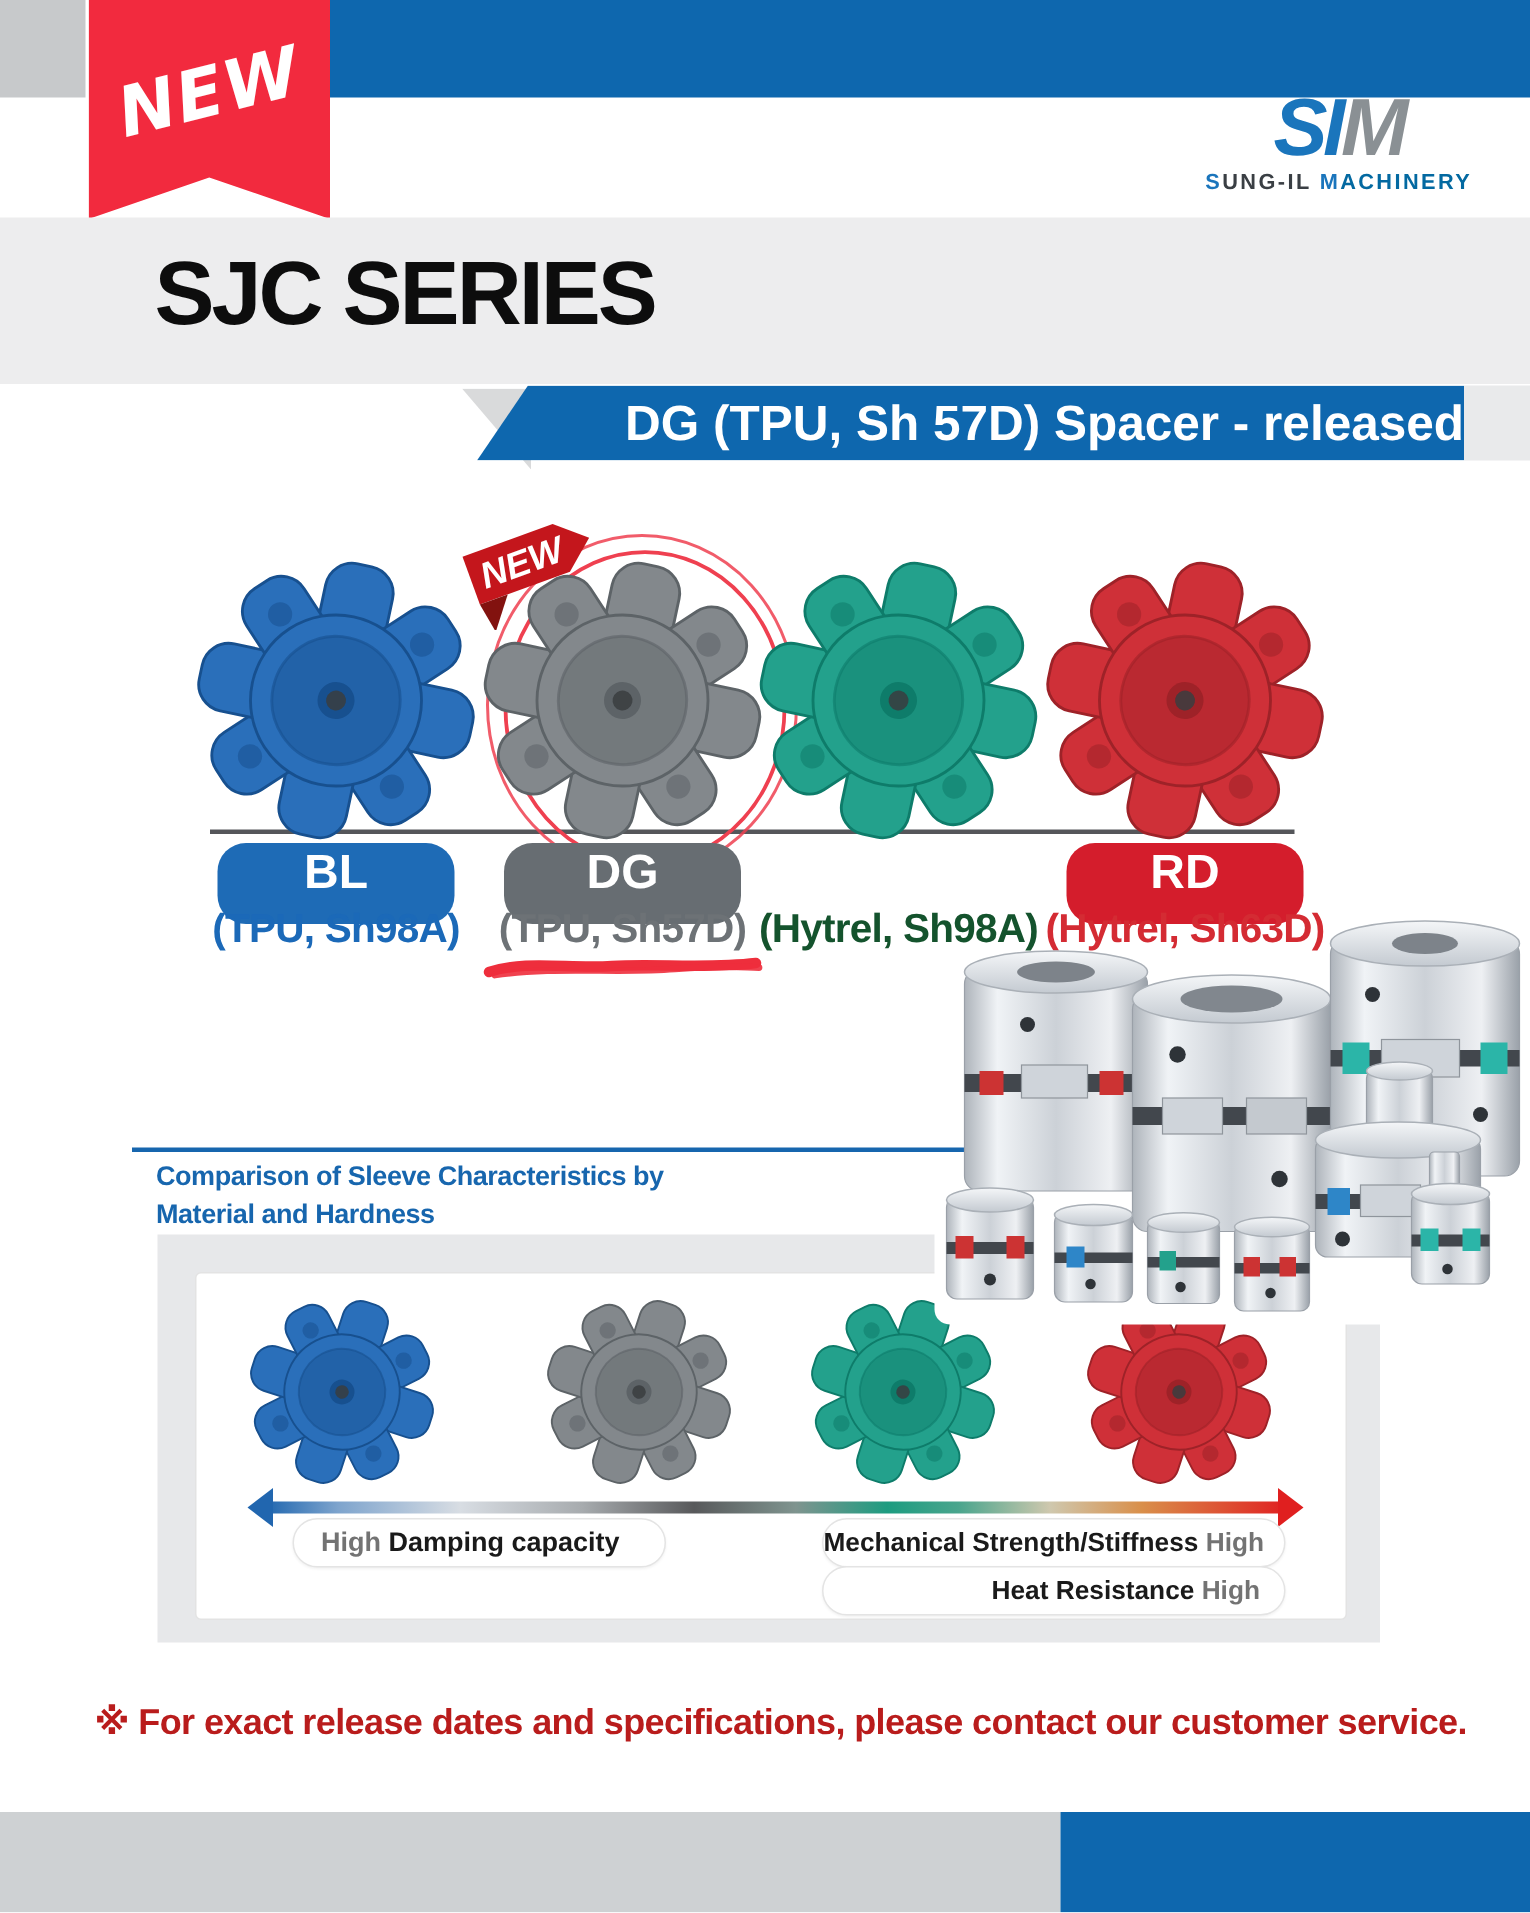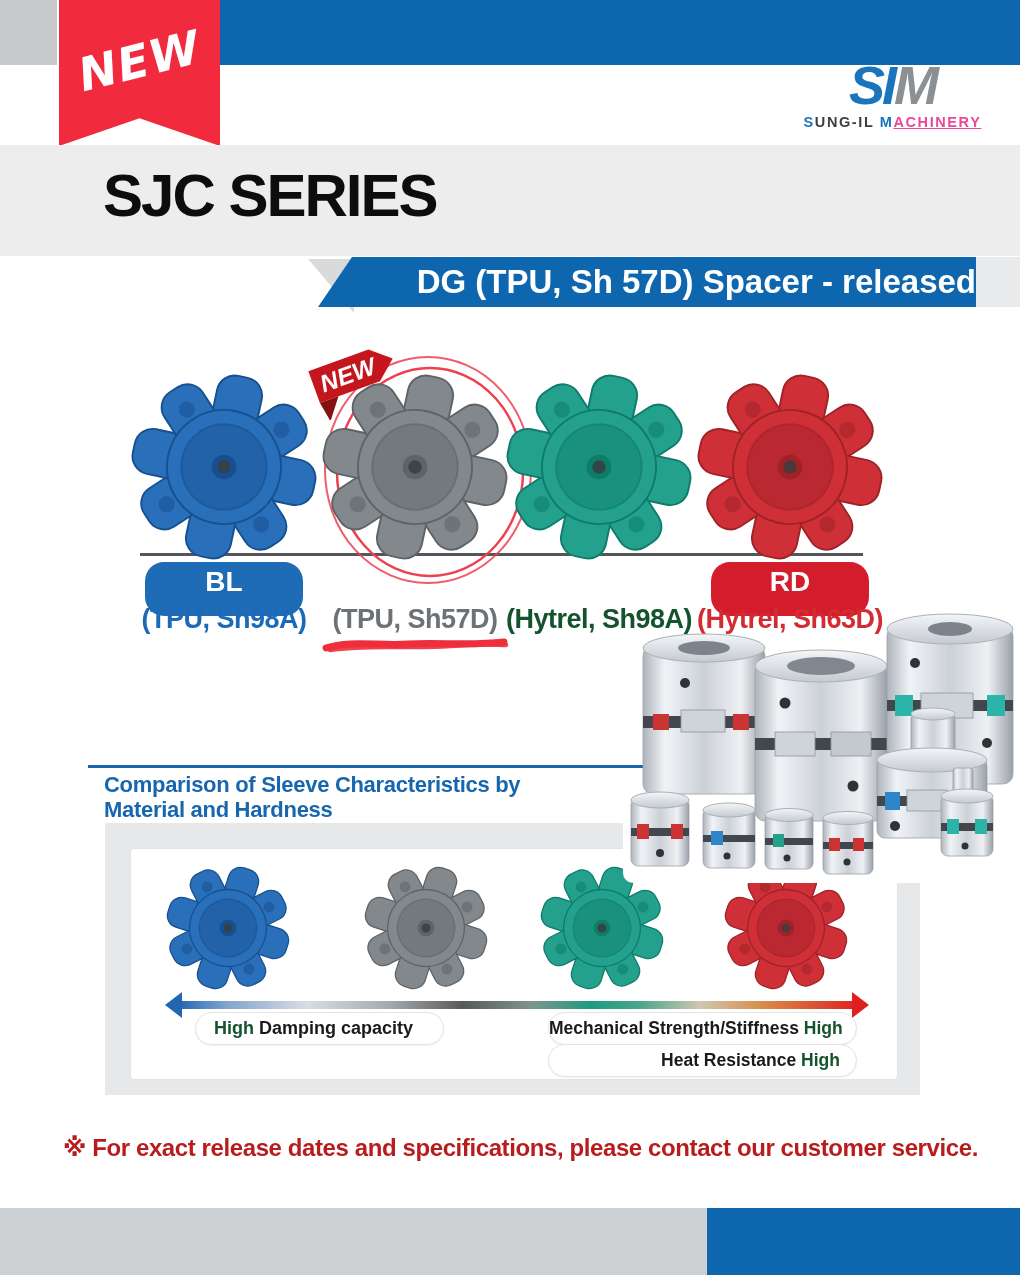--- a/index.html
+++ b/index.html
@@ -35,70 +35,70 @@
     color:#fff;font-size:33px;font-weight:bold;line-height:50px;text-align:right;
     padding-left:0;
   }
   #banner-right-stub{left:976px;top:257px;width:44px;height:50px;background:#e9eaeb;}
   
   #separator-line{left:140px;top:553px;width:723px;height:3px;background:#55565a;}
   .product-col{position:absolute;top:372px;width:190px;height:290px;}
   .spider-wrap{position:absolute;left:0;top:0;width:190px;height:190px;}
   .code-pill{
     position:absolute;left:16px;top:190px;width:158px;height:54px;border-radius:19px;
-    color:#fff;font-size:28px;font-weight:bold;text-align:center;line-height:39px;
+    color:#fff;font-size:32px;font-weight:bold;text-align:center;line-height:39px;
   }
   .spec-text{
     position:absolute;left:-15px;top:232px;width:220px;text-align:center;
     font-size:27px;font-weight:bold;letter-spacing:-0.5px;white-space:nowrap;
   }
   .badge-new{position:absolute;left:-14px;top:-46px;width:94px;height:94px;}
   .circles-overlay{position:absolute;left:-10px;top:-22px;width:240px;height:240px;pointer-events:none;}
   .scribble{position:absolute;left:0px;top:264px;width:190px;height:18px;}
   
   #photo{left:615px;top:608px;width:405px;height:277px;z-index:5;}
   
   #cmp-line{left:88px;top:765px;width:768px;height:3px;background:#1766ae;}
-  #cmp-heading{left:104px;top:772px;width:520px;color:#1766ae;font-weight:bold;font-size:22px;line-height:25px;letter-spacing:-0.3px;}
+  #cmp-heading{left:104px;top:772px;width:520px;color:#1766ae;font-weight:bold;font-size:18px;line-height:25px;letter-spacing:-0.3px;}
   #cmp-box{left:105px;top:823px;width:815px;height:272px;background:#e7e8ea;}
   #cmp-inner{left:130px;top:848px;width:766px;height:230px;background:#ffffff;border:1px solid #e3e3e3;border-radius:4px;}
   .cmp-spider{position:absolute;width:128px;height:128px;top:864px;}
   #axis-arrow{left:165px;top:992px;width:704px;height:26px;z-index:6;}
   #axis-shaft{position:absolute;left:13px;right:13px;top:9px;height:8px;
     background:linear-gradient(90deg,#2268b0 0%,#7ea4cd 7%,#d8dde3 19%,#a7abae 31%,#58595b 42%,#7f948f 52%,#1d9c80 61%,#4aa58d 68%,#cfc8ae 77%,#d98f4a 86%,#e02222 100%);}
   .axis-head{position:absolute;top:0;width:0;height:0;border-top:13px solid transparent;border-bottom:13px solid transparent;}
   #axis-head-left{left:0;border-right:17px solid #2166af;}
   #axis-head-right{right:0;border-left:17px solid #e01f1f;}
   .axis-pill{
     position:absolute;height:31px;background:#fff;border:1.5px solid #e4e4e4;border-radius:17px;
     font-size:18px;font-weight:bold;line-height:31px;color:#1a1a1a;z-index:7;
     box-shadow:0 1px 2px rgba(0,0,0,0.06);white-space:nowrap;
   }
   #axis-pill-left{left:195px;top:1012px;width:229px;padding-left:18px;}
   #axis-pill-right1{left:548px;top:1012px;width:291px;text-align:center;padding-right:16px;font-size:17.5px;}
   #axis-pill-right2{left:548px;top:1044px;width:291px;text-align:right;padding-right:16px;font-size:17.5px;}
-  .hl-red{color:#14532d;}
+  .hl-red{color:#737373;}
   
   #footnote{left:47px;top:1134px;width:930px;font-size:24px;font-weight:bold;color:#b91c1c;letter-spacing:-0.4px;margin-left:16px;}
   #footer-gray{left:0;top:1208px;width:707px;height:67px;background:#ced1d3;}
   #footer-blue{left:707px;top:1208px;width:313px;height:67px;background:#0e67ae;}
 </style>
 </head>
 <body>
 
 <div id="canvas">
 
   <div class="abs" id="top-gray-block"></div>
   <div class="abs" id="top-blue-bar"></div>
   <div class="abs" id="new-ribbon">
     <div id="new-ribbon-text">NEW</div>
   </div>
   <div class="abs" id="logo">
     <div id="logo-sim"><span style="color: rgb(26, 117, 188);">S</span><span style="color: rgb(26, 117, 188);">I</span><span style="color: rgb(138, 144, 148);">M</span></div>
-    <div id="logo-sub"><span style="color: rgb(26, 117, 188);">S</span><span style="color: rgb(58, 63, 68);">UNG-IL </span><span style="color: rgb(26, 117, 188);">M</span><span style="color: #ec4899; text-decoration: underline;">ACHINERY</span></div>
+    <div id="logo-sub"><span style="color: rgb(26, 117, 188);">S</span><span style="color: rgb(58, 63, 68);">UNG-IL </span><span style="color: rgb(26, 117, 188);">M</span><span style="color: #0369a1;">ACHINERY</span></div>
   </div>
 
   <div class="abs" id="title-band"></div>
   <div class="abs" id="page-title">SJC SERIES</div>
 
   <div class="abs" id="banner-shadow"></div>
   <div class="abs" id="banner">DG (TPU, Sh 57D) Spacer - released</div>
   <div class="abs" id="banner-right-stub"></div>
 
   <div class="abs" id="separator-line"></div>
@@ -186,20 +186,21 @@
       <circle r="7" fill="#3a3d40" opacity="0.85"></circle>
     </g>
           </svg></div>
         <div class="badge-new"><svg viewBox="0 0 100 100" width="94" height="94">
       <g transform="rotate(-20 50 50)">
         <polygon points="6,32 74,32 95,50 74,68 6,68" fill="#c4161c"></polygon>
         <polygon points="6,68 27,68 10,90" fill="#82120f"></polygon>
         <text x="44" y="59" text-anchor="middle" font-size="26" font-weight="bold" font-style="italic" fill="#fff" font-family="Liberation Sans, sans-serif">NEW</text>
       </g>
           </svg></div>
+        <div class="code-pill" style="background: rgb(103, 109, 114);">DG</div>
         <div class="spec-text" style="color: rgb(109, 114, 118);">(TPU, Sh57D)</div>
         <div class="scribble"><svg viewBox="0 0 190 18" width="190" height="18">
       <path d="M6 12 C 30 4, 60 10, 88 8 S 150 10, 184 6" stroke="#ee2e3c" stroke-width="7" fill="none" stroke-linecap="round"></path>
       <path d="M10 14 C 50 8, 90 13, 130 10 S 175 9, 186 9" stroke="#ee2e3c" stroke-width="4.5" fill="none" stroke-linecap="round" opacity="0.9"></path>
           </svg></div>
       </div>
       <div class="product-col" style="left: 504px;">
         <div class="spider-wrap"><svg viewBox="-100 -100 200 200" width="100%" height="100%">
     <g transform="rotate(12)">
               <g transform="rotate(0)">

